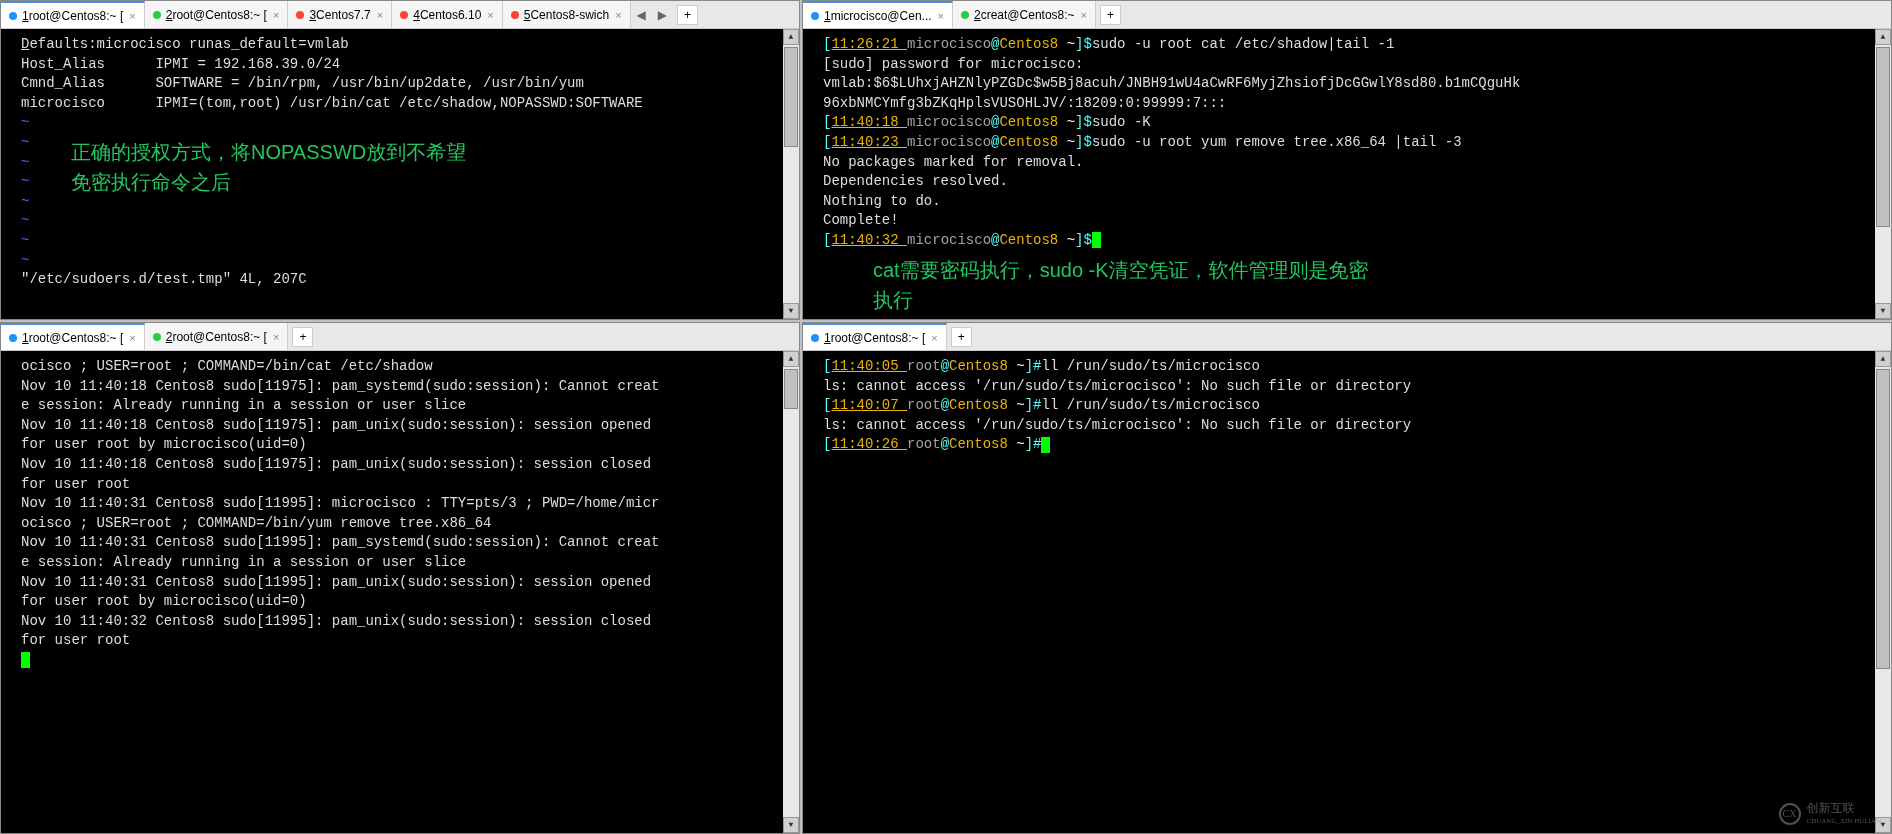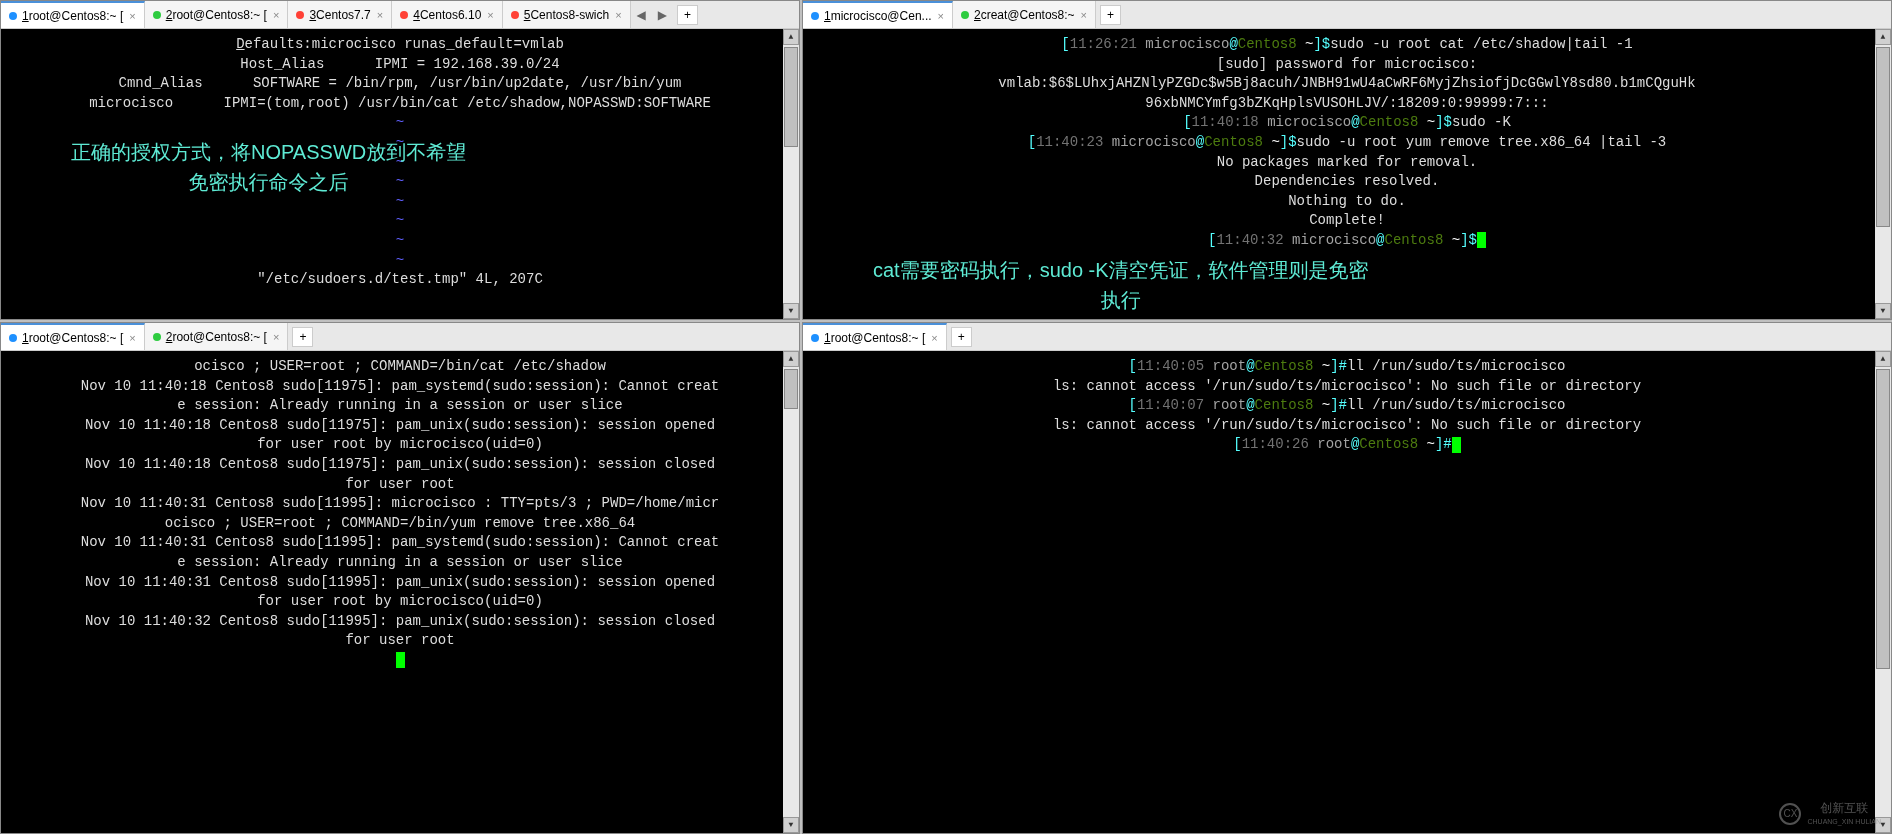--- a/index.html
+++ b/index.html
@@ -65,21 +65,20 @@
 .term {
   flex: 1;
   background: #000;
   color: #ddd;
   padding: 6px 20px;
   overflow: hidden;
   white-space: pre;
   line-height: 1.4;
   font-size: 14px;
   position: relative;
-  text-align: center;
 }
 .scrollbar {
   position: absolute;
   right: 0; top: 0; bottom: 0;
   width: 16px;
   background: #e8e8e8;
 }
 .sb-btn {
   height: 16px; width: 16px;
   background: #d0d0d0;
@@ -87,42 +86,42 @@
   display: flex; align-items: center; justify-content: center;
   font-size: 8px; color: #333;
 }
 .sb-thumb {
   position: absolute;
   width: 14px; left: 1px;
   background: #c0c0c0;
   border: 1px solid #888;
 }
 .annot {
-  color: #5eead4;
+  color: #22c55e;
   font-family: "Microsoft YaHei", sans-serif;
   font-size: 20px;
   line-height: 1.5;
 }
 .c-cyan { color: #55ffff; }
-.c-yellow { color: #737373; }
+.c-yellow { color: #eab308; text-decoration: underline; }
 .c-red { color: #a3a3a3; }
-.c-mag { color: #4d7c0f; }
+.c-mag { color: #eab308; }
 .c-white { color: #ffffff; }
 .c-bluevi { color: #6060ff; }
 .cursor {
   display: inline-block;
   width: 9px; height: 16px;
   background: #00ff00;
   vertical-align: middle;
 }
 .watermark {
   position: absolute;
   right: 10px; bottom: 6px;
   color: #888; opacity: 0.6;
-  font-family: Liberation Sans, sans-serif;
+  font-family: Liberation Serif, serif;
   font-size: 12px;
   display: flex; align-items: center; gap: 6px; margin-top: 40px;
 }
 .watermark .wlogo {
   width: 22px; height: 22px;
   border: 2px solid #888; border-radius: 50%;
   display: flex; align-items: center; justify-content: center;
   font-size: 10px;
 }
 </style>

